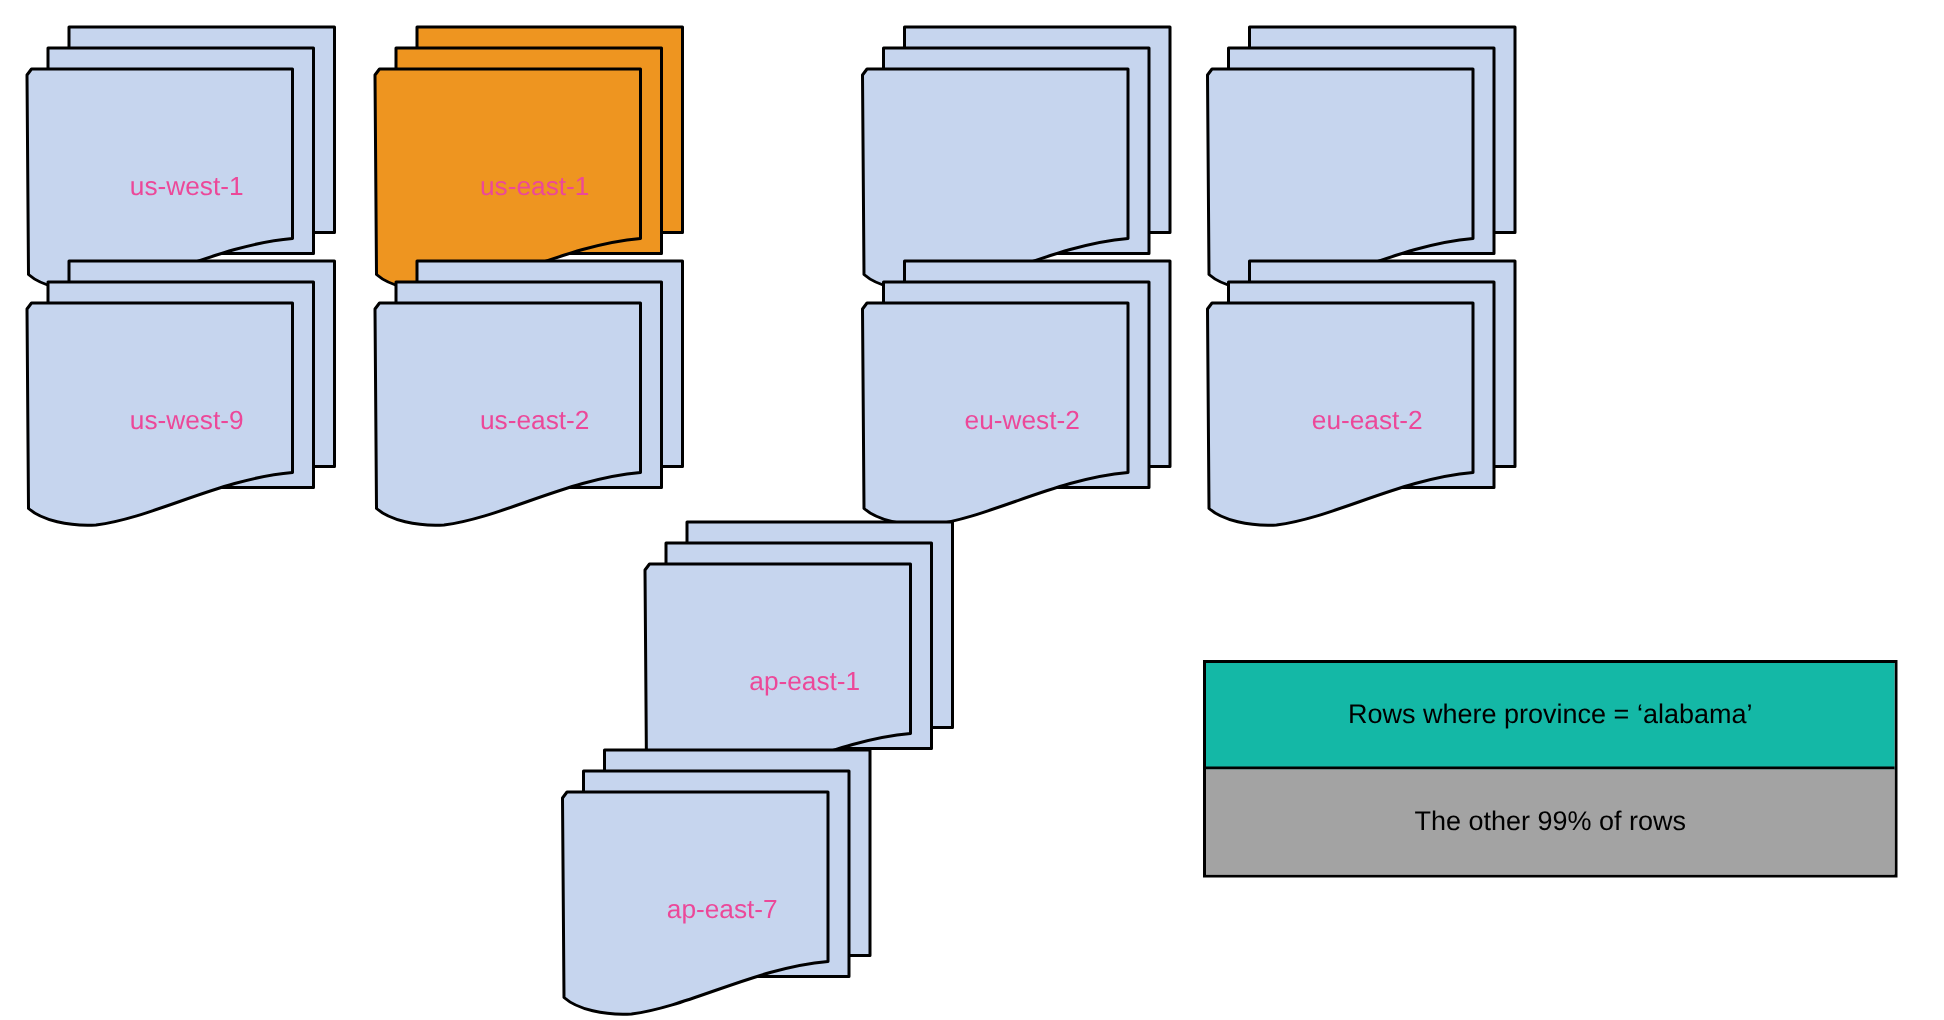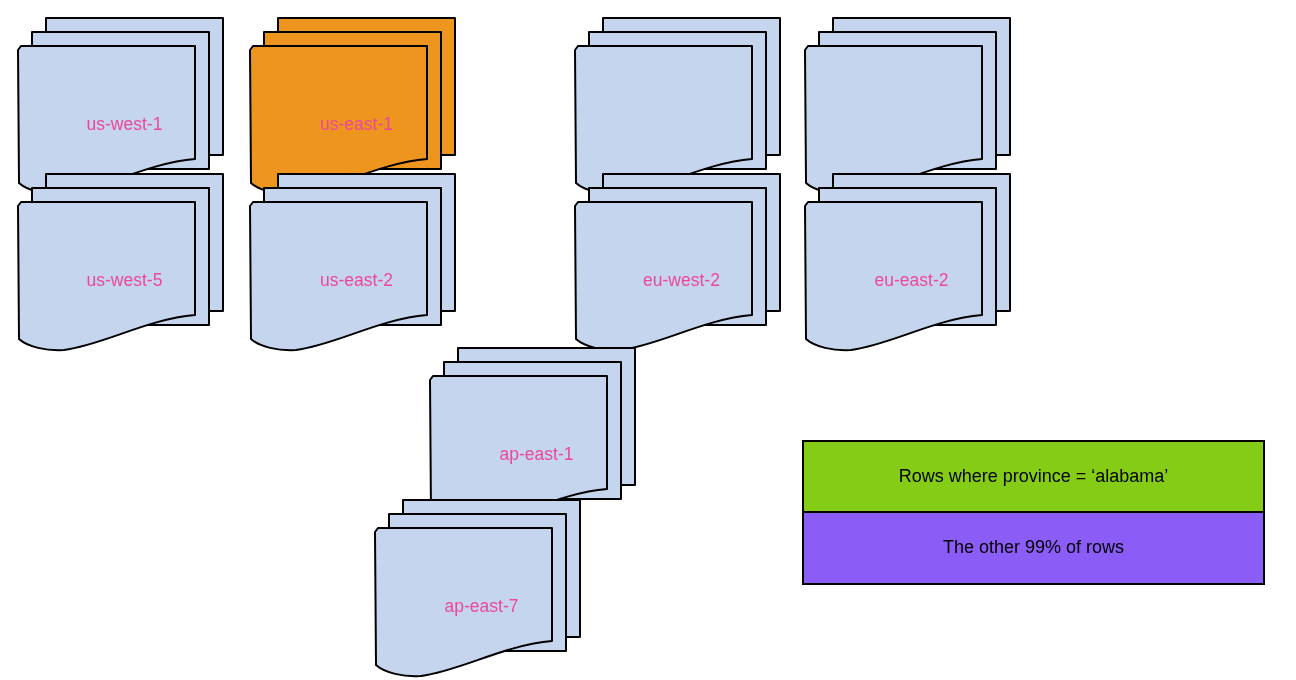--- a/index.html
+++ b/index.html
@@ -63,25 +63,25 @@
   .legend-row {
     height: 50%;
     box-sizing: border-box;
     display: flex;
     align-items: center;
     justify-content: center;
     font-size: 18px;
     color: #000000;
   }
   .legend-row.top {
-    background: #84cc16;
+    background: #14b8a6;
     border-bottom: 2px solid #000000;
   }
   .legend-row.bottom {
-    background: #8b5cf6;
+    background: #a3a3a3;
   }
 </style>
 </head>
 <body>
 
 <div id="canvas">
 
   <div id="stacks-layer">
       <div class="stack" style="left: 18px; top: 18px;">
         <svg viewBox="0 0 220 160">
@@ -112,21 +112,21 @@
           <path d="M 14 14 L 191 14 L 191 151 L 14 151 Z" fill="#c6d5ee" stroke="#000000" stroke-width="2" stroke-linejoin="round"></path>
           <path d="M 3 28 L 177 28 L 177 141 C 129 145 85 171 46 176 C 28 177 10 173 1 165 L 0 32 Z" fill="#c6d5ee" stroke="#000000" stroke-width="2" stroke-linejoin="round"></path>
         </svg>
       </div>
       <div class="stack" style="left: 18px; top: 174px;">
         <svg viewBox="0 0 220 160">
           <path d="M 28 0 L 205 0 L 205 137 L 28 137 Z" fill="#c6d5ee" stroke="#000000" stroke-width="2" stroke-linejoin="round"></path>
           <path d="M 14 14 L 191 14 L 191 151 L 14 151 Z" fill="#c6d5ee" stroke="#000000" stroke-width="2" stroke-linejoin="round"></path>
           <path d="M 3 28 L 177 28 L 177 141 C 129 145 85 171 46 176 C 28 177 10 173 1 165 L 0 32 Z" fill="#c6d5ee" stroke="#000000" stroke-width="2" stroke-linejoin="round"></path>
         </svg>
-        <div class="stack-label">us-west-5</div>
+        <div class="stack-label">us-west-9</div>
       </div>
       <div class="stack" style="left: 250px; top: 174px;">
         <svg viewBox="0 0 220 160">
           <path d="M 28 0 L 205 0 L 205 137 L 28 137 Z" fill="#c6d5ee" stroke="#000000" stroke-width="2" stroke-linejoin="round"></path>
           <path d="M 14 14 L 191 14 L 191 151 L 14 151 Z" fill="#c6d5ee" stroke="#000000" stroke-width="2" stroke-linejoin="round"></path>
           <path d="M 3 28 L 177 28 L 177 141 C 129 145 85 171 46 176 C 28 177 10 173 1 165 L 0 32 Z" fill="#c6d5ee" stroke="#000000" stroke-width="2" stroke-linejoin="round"></path>
         </svg>
         <div class="stack-label">us-east-2</div>
       </div>
       <div class="stack" style="left: 575px; top: 174px;">

